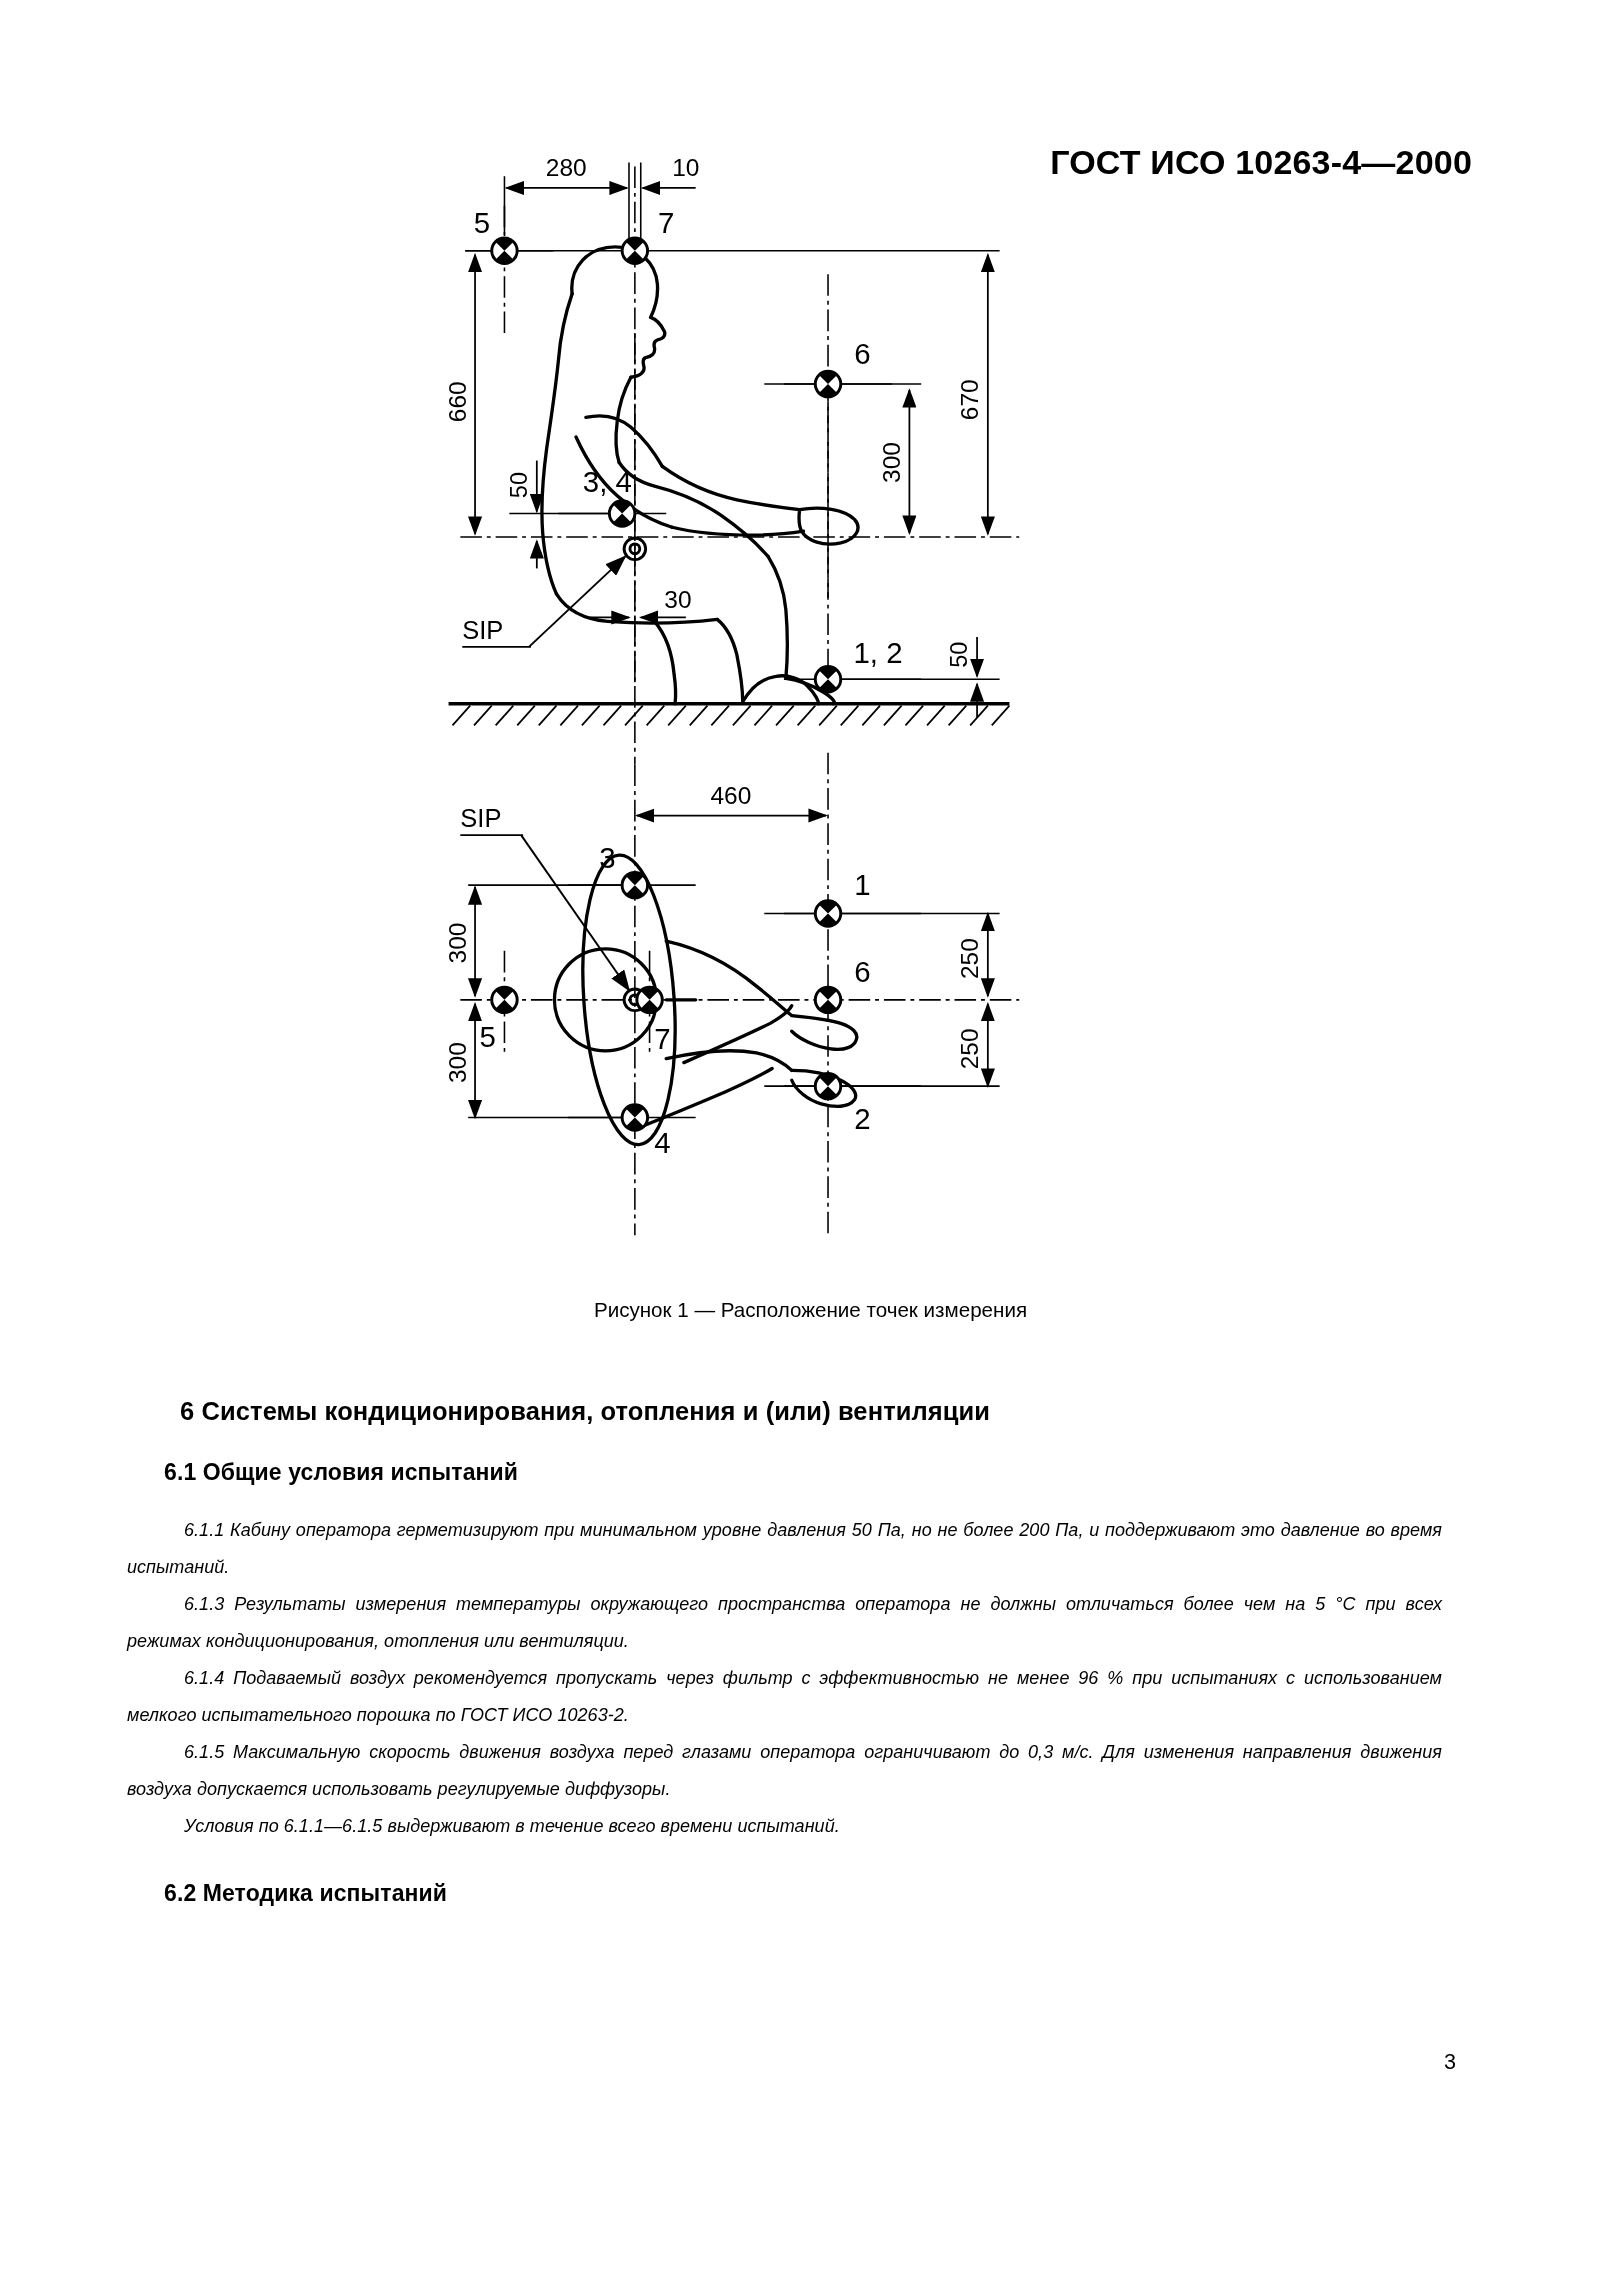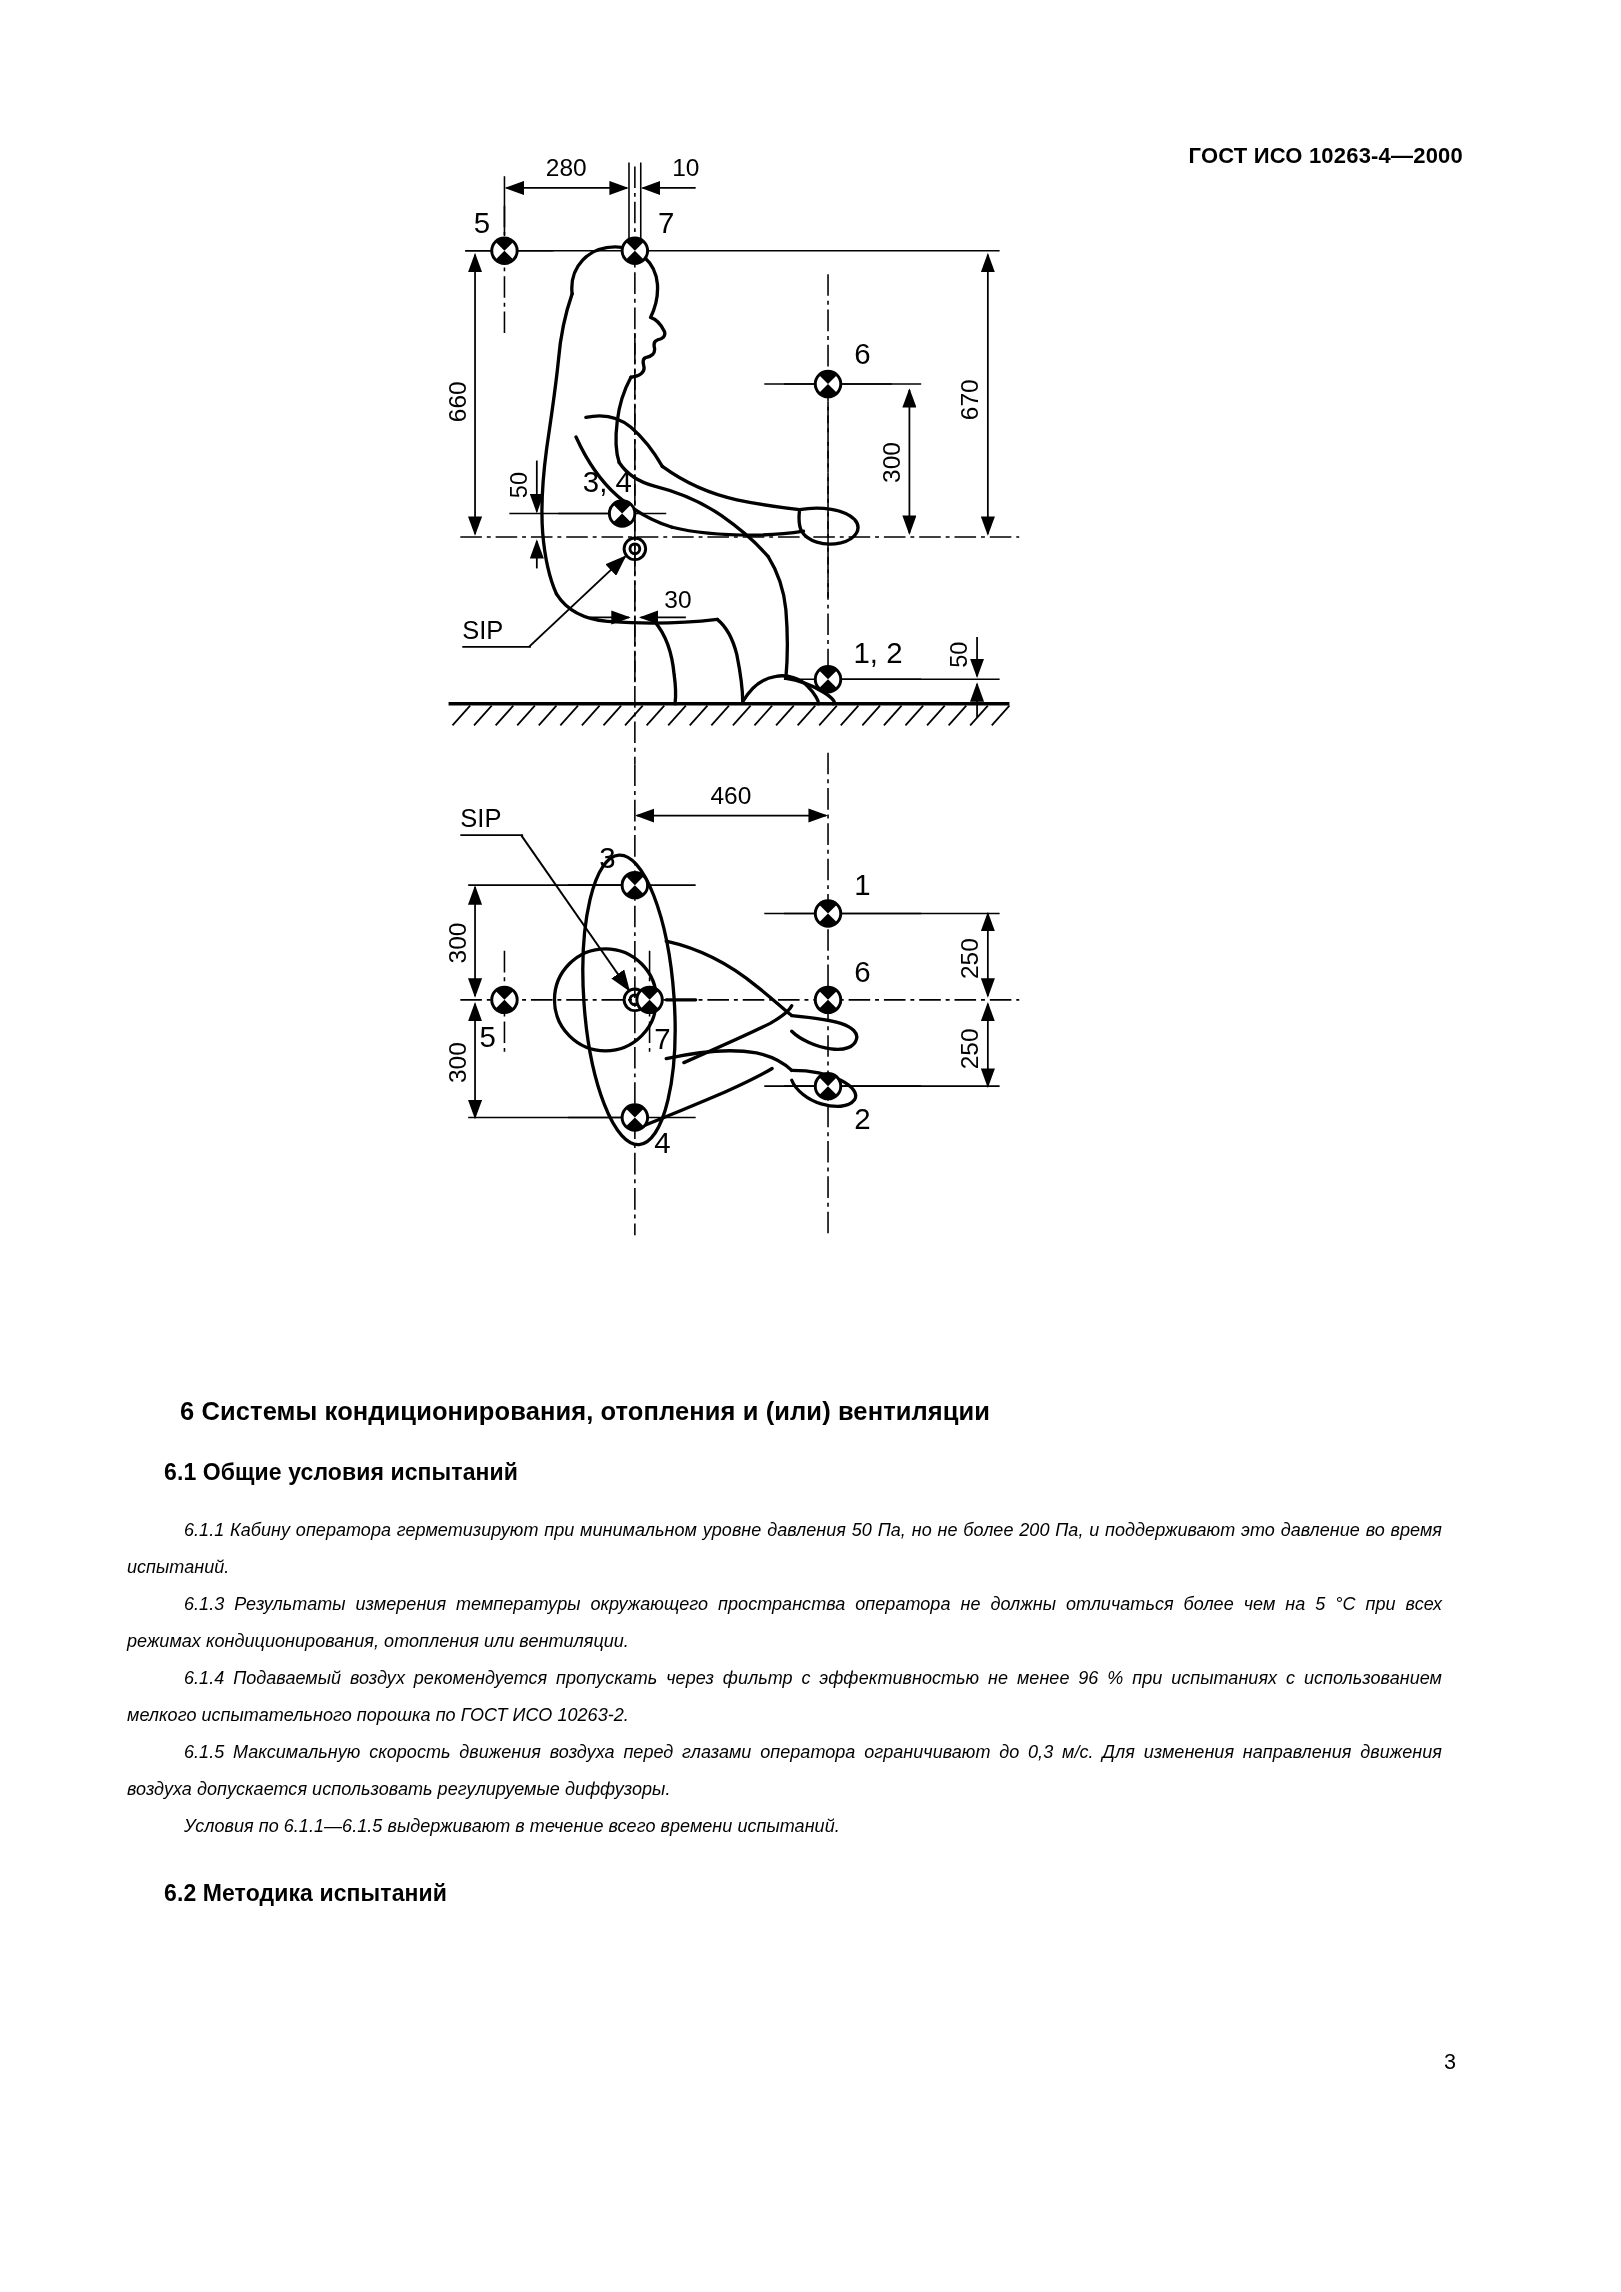--- a/index.html
+++ b/index.html
@@ -17,22 +17,22 @@
   }
   .page {
     position: absolute;
     inset: 0;
   }
 
   
   .doc-header {
     position: absolute;
     top: 143px;
-    right: 158px;
-    font-size: 22px;
+    right: 149px;
+    font-size: 34px;
     font-weight: bold;
     letter-spacing: 0.2px;
     white-space: nowrap;
   }
 
   
   .figure-block {
     position: absolute;
     left: 0;
     top: 137px;
@@ -418,20 +418,21 @@
           </g>
           <g>
             <line x1="400" y1="968" x2="560" y2="968" stroke="#000" stroke-width="1.6"></line>
             <use href="#xpoint" x="465" y="968"></use>
             <text x="500" y="1012" font-size="30" text-anchor="middle">2</text>
           </g>
         </g>
       </svg>
     </div>
 
+    <div class="fig-caption">Рисунок 1 — Расположение точек измерения</div>
   </div>
 
   <div class="body-text">
 
     <div class="sec-wrap">
       <h2 class="sec">6 Системы кондиционирования, отопления и (или) вентиляции</h2>
     </div>
 
     <div class="subsec-wrap">
       <h3 class="subsec">6.1 Общие условия испытаний</h3>

